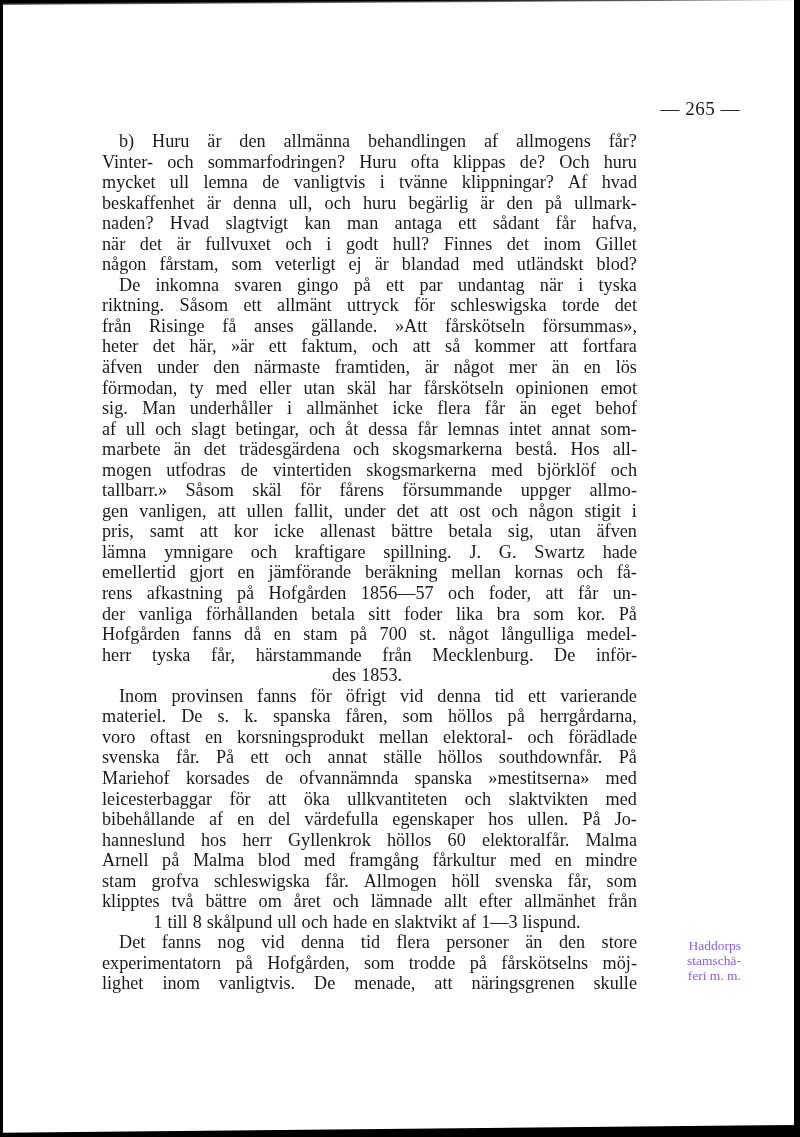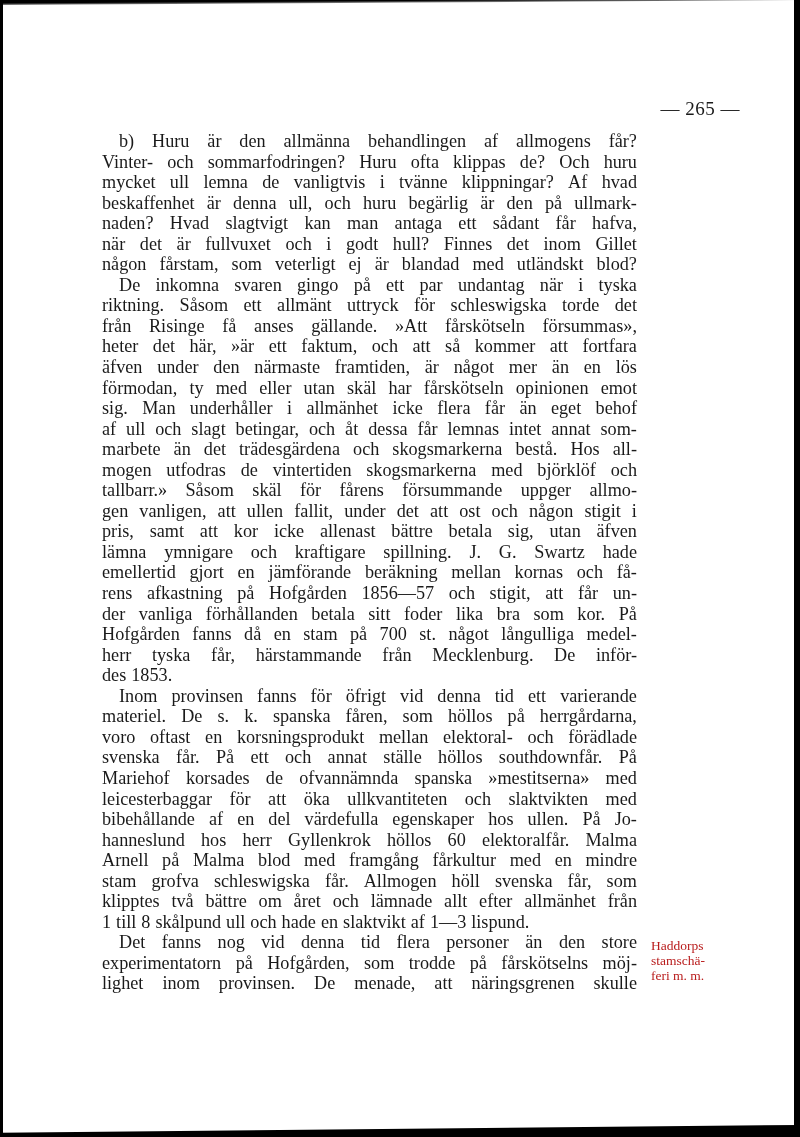--- a/index.html
+++ b/index.html
@@ -20,27 +20,27 @@
   }
   .column {
     position: absolute; left: 102px; top: 131px; width: 535px;
   }
   .line {
     height: 20.55px; line-height: 20.55px; font-size: 18.2px;
     text-align: justify; text-align-last: justify; white-space: nowrap;
     display: flex; justify-content: space-between;
   }
   .line span.w { white-space: pre; }
-  .line.last { justify-content: flex-start; }
+  .line.last { justify-content: center; }
   .line.last span.w { margin-right: 5px; }
   .line.indent { padding-left: 17px; }
   .it { }
   .marginal {
     position: absolute; left: 651px; top: 938px; width: 90px;
-    font-size: 13.5px; line-height: 15px; color: #b91c1c;
+    font-size: 13.5px; line-height: 15px; color: #8b5cf6; text-align: right;
   }
 </style>
 </head>
 <body>
 
 <div class="edge-top"></div>
 <div class="edge-left"></div>
 <div class="edge-right"></div>
 <div class="edge-bottom"></div>
 
@@ -314,21 +314,21 @@
       <span class="w">och</span>
       <span class="w">få-</span>
     </div>
     <div class="line">
       <span class="w">rens</span>
       <span class="w">afkastning</span>
       <span class="w">på</span>
       <span class="w">Hofgården</span>
       <span class="w">1856—57</span>
       <span class="w">och</span>
-      <span class="w">stigit,</span>
+      <span class="w">foder,</span>
       <span class="w">att</span>
       <span class="w">får</span>
       <span class="w">un-</span>
     </div>
     <div class="line">
       <span class="w">der</span>
       <span class="w">vanliga</span>
       <span class="w">förhållanden</span>
       <span class="w it">betala</span>
       <span class="w it">sitt</span>
@@ -522,21 +522,21 @@
       <span class="w">Hofgården,</span>
       <span class="w">som</span>
       <span class="w">trodde</span>
       <span class="w">på</span>
       <span class="w">fårskötselns</span>
       <span class="w">möj-</span>
     </div>
     <div class="line">
       <span class="w">lighet</span>
       <span class="w">inom</span>
-      <span class="w">provinsen.</span>
+      <span class="w">vanligtvis.</span>
       <span class="w">De</span>
       <span class="w">menade,</span>
       <span class="w">att</span>
       <span class="w">näringsgrenen</span>
       <span class="w">skulle</span>
     </div>
   </div>
 
 <div class="marginal">
   <div>Haddorps</div>

